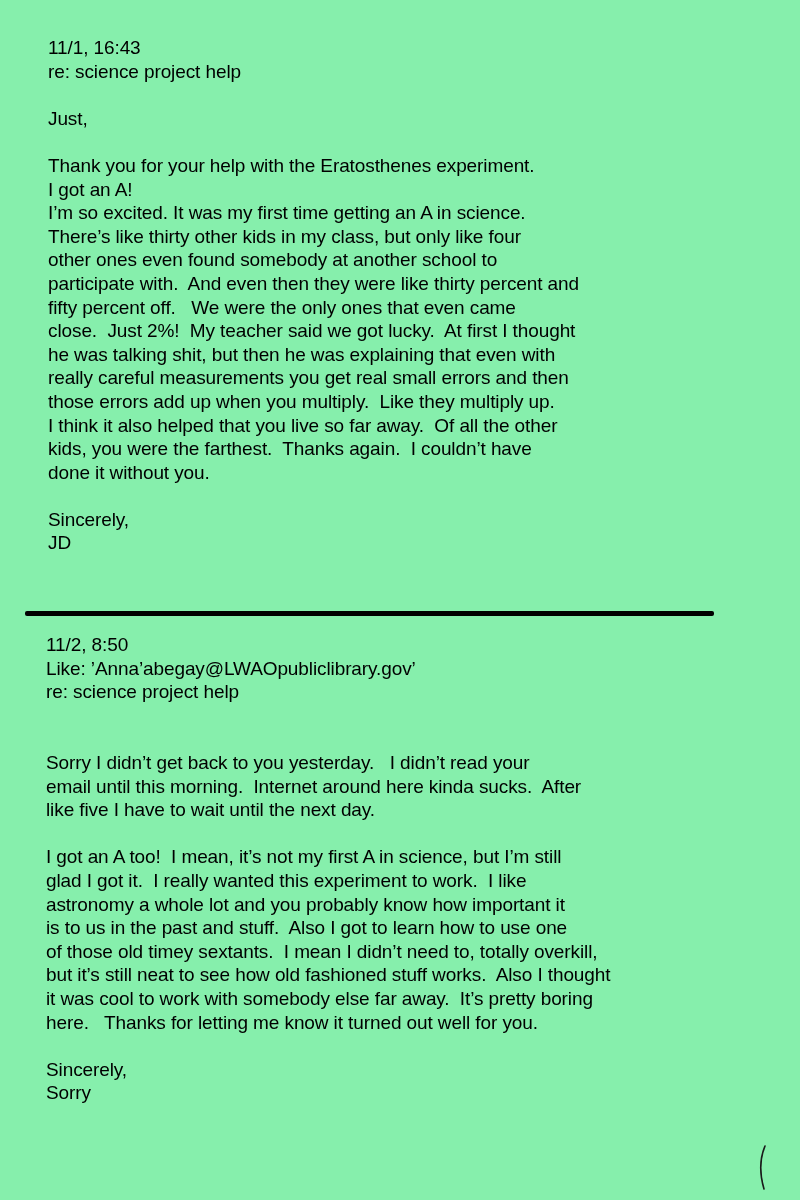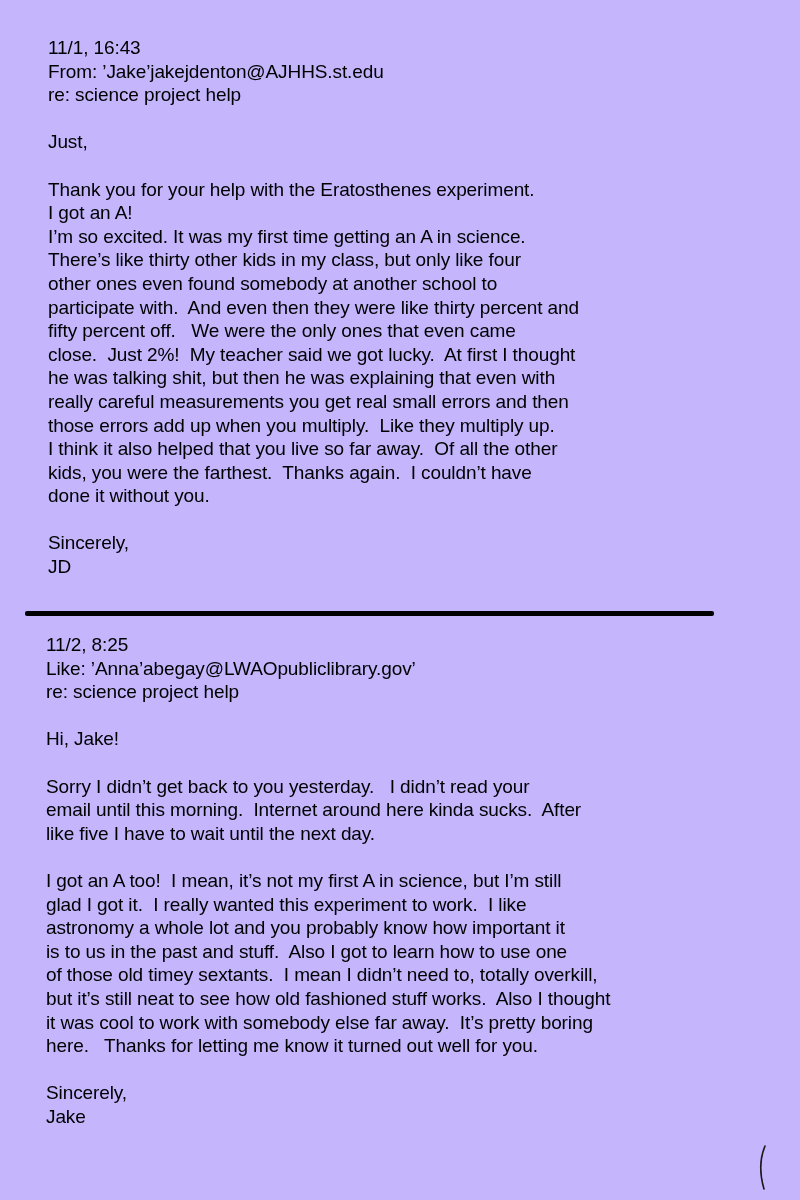--- a/index.html
+++ b/index.html
@@ -4,21 +4,21 @@
 <style>
   html, body {
     margin: 0;
     padding: 0;
     background: #ffffff;
   }
   .page {
     position: relative;
     width: 800px;
     height: 1200px;
-    background: #c4b5fd;
+    background: #86efac;
     overflow: hidden;
     font-family: "Liberation Sans", sans-serif;
     color: #000000;
     font-size: 19px;
     line-height: 23.6px;
     letter-spacing: -0.1px;
   }
   .email-block {
     position: absolute;
     right: 28px;
@@ -48,21 +48,20 @@
     height: 48px;
   }
 </style>
 </head>
 <body>
 
 <div class="page">
 
   <div class="email-block" style="left:48px; top:36px;">
     <div class="line">11/1, 16:43</div>
-    <div class="line">From: ’Jake’jakejdenton@AJHHS.st.edu</div>
     <div class="line">re: science project help</div>
     <div class="blank-line"></div>
     <div class="line">Just,</div>
     <div class="blank-line"></div>
     <div class="body">Thank you for your help with the Eratosthenes experiment.
 I got an A!
 I’m so excited. It was my first time getting an A in science.
 There’s like thirty other kids in my class, but only like four
 other ones even found somebody at another school to
 participate with.  And even then they were like thirty percent and
@@ -75,40 +74,39 @@
 kids, you were the farthest.  Thanks again.  I couldn’t have
 done it without you.</div>
     <div class="blank-line"></div>
     <div class="line">Sincerely,</div>
     <div class="line">JD</div>
   </div>
 
   <div class="divider"></div>
 
   <div class="email-block" style="left:46px; top:633px;">
-    <div class="line">11/2, 8:25</div>
+    <div class="line">11/2, 8:50</div>
     <div class="line">Like: ’Anna’abegay@LWAOpubliclibrary.gov’</div>
     <div class="line">re: science project help</div>
     <div class="blank-line"></div>
-    <div class="line">Hi, Jake!</div>
     <div class="blank-line"></div>
     <div class="body">Sorry I didn’t get back to you yesterday.   I didn’t read your
 email until this morning.  Internet around here kinda sucks.  After
 like five I have to wait until the next day.
 
 I got an A too!  I mean, it’s not my first A in science, but I’m still
 glad I got it.  I really wanted this experiment to work.  I like
 astronomy a whole lot and you probably know how important it
 is to us in the past and stuff.  Also I got to learn how to use one
 of those old timey sextants.  I mean I didn’t need to, totally overkill,
 but it’s still neat to see how old fashioned stuff works.  Also I thought
 it was cool to work with somebody else far away.  It’s pretty boring
 here.   Thanks for letting me know it turned out well for you.</div>
     <div class="blank-line"></div>
     <div class="line">Sincerely,</div>
-    <div class="line">Jake</div>
+    <div class="line">Sorry</div>
   </div>
 
   <svg class="pen-mark" viewBox="0 0 16 48">
     <path d="M 11,2 C 6,14 5,28 10,45" fill="none" stroke="#1a1a1a" stroke-width="1.6" stroke-linecap="round"></path>
   </svg>
 
 </div>
 
 </body></html>

